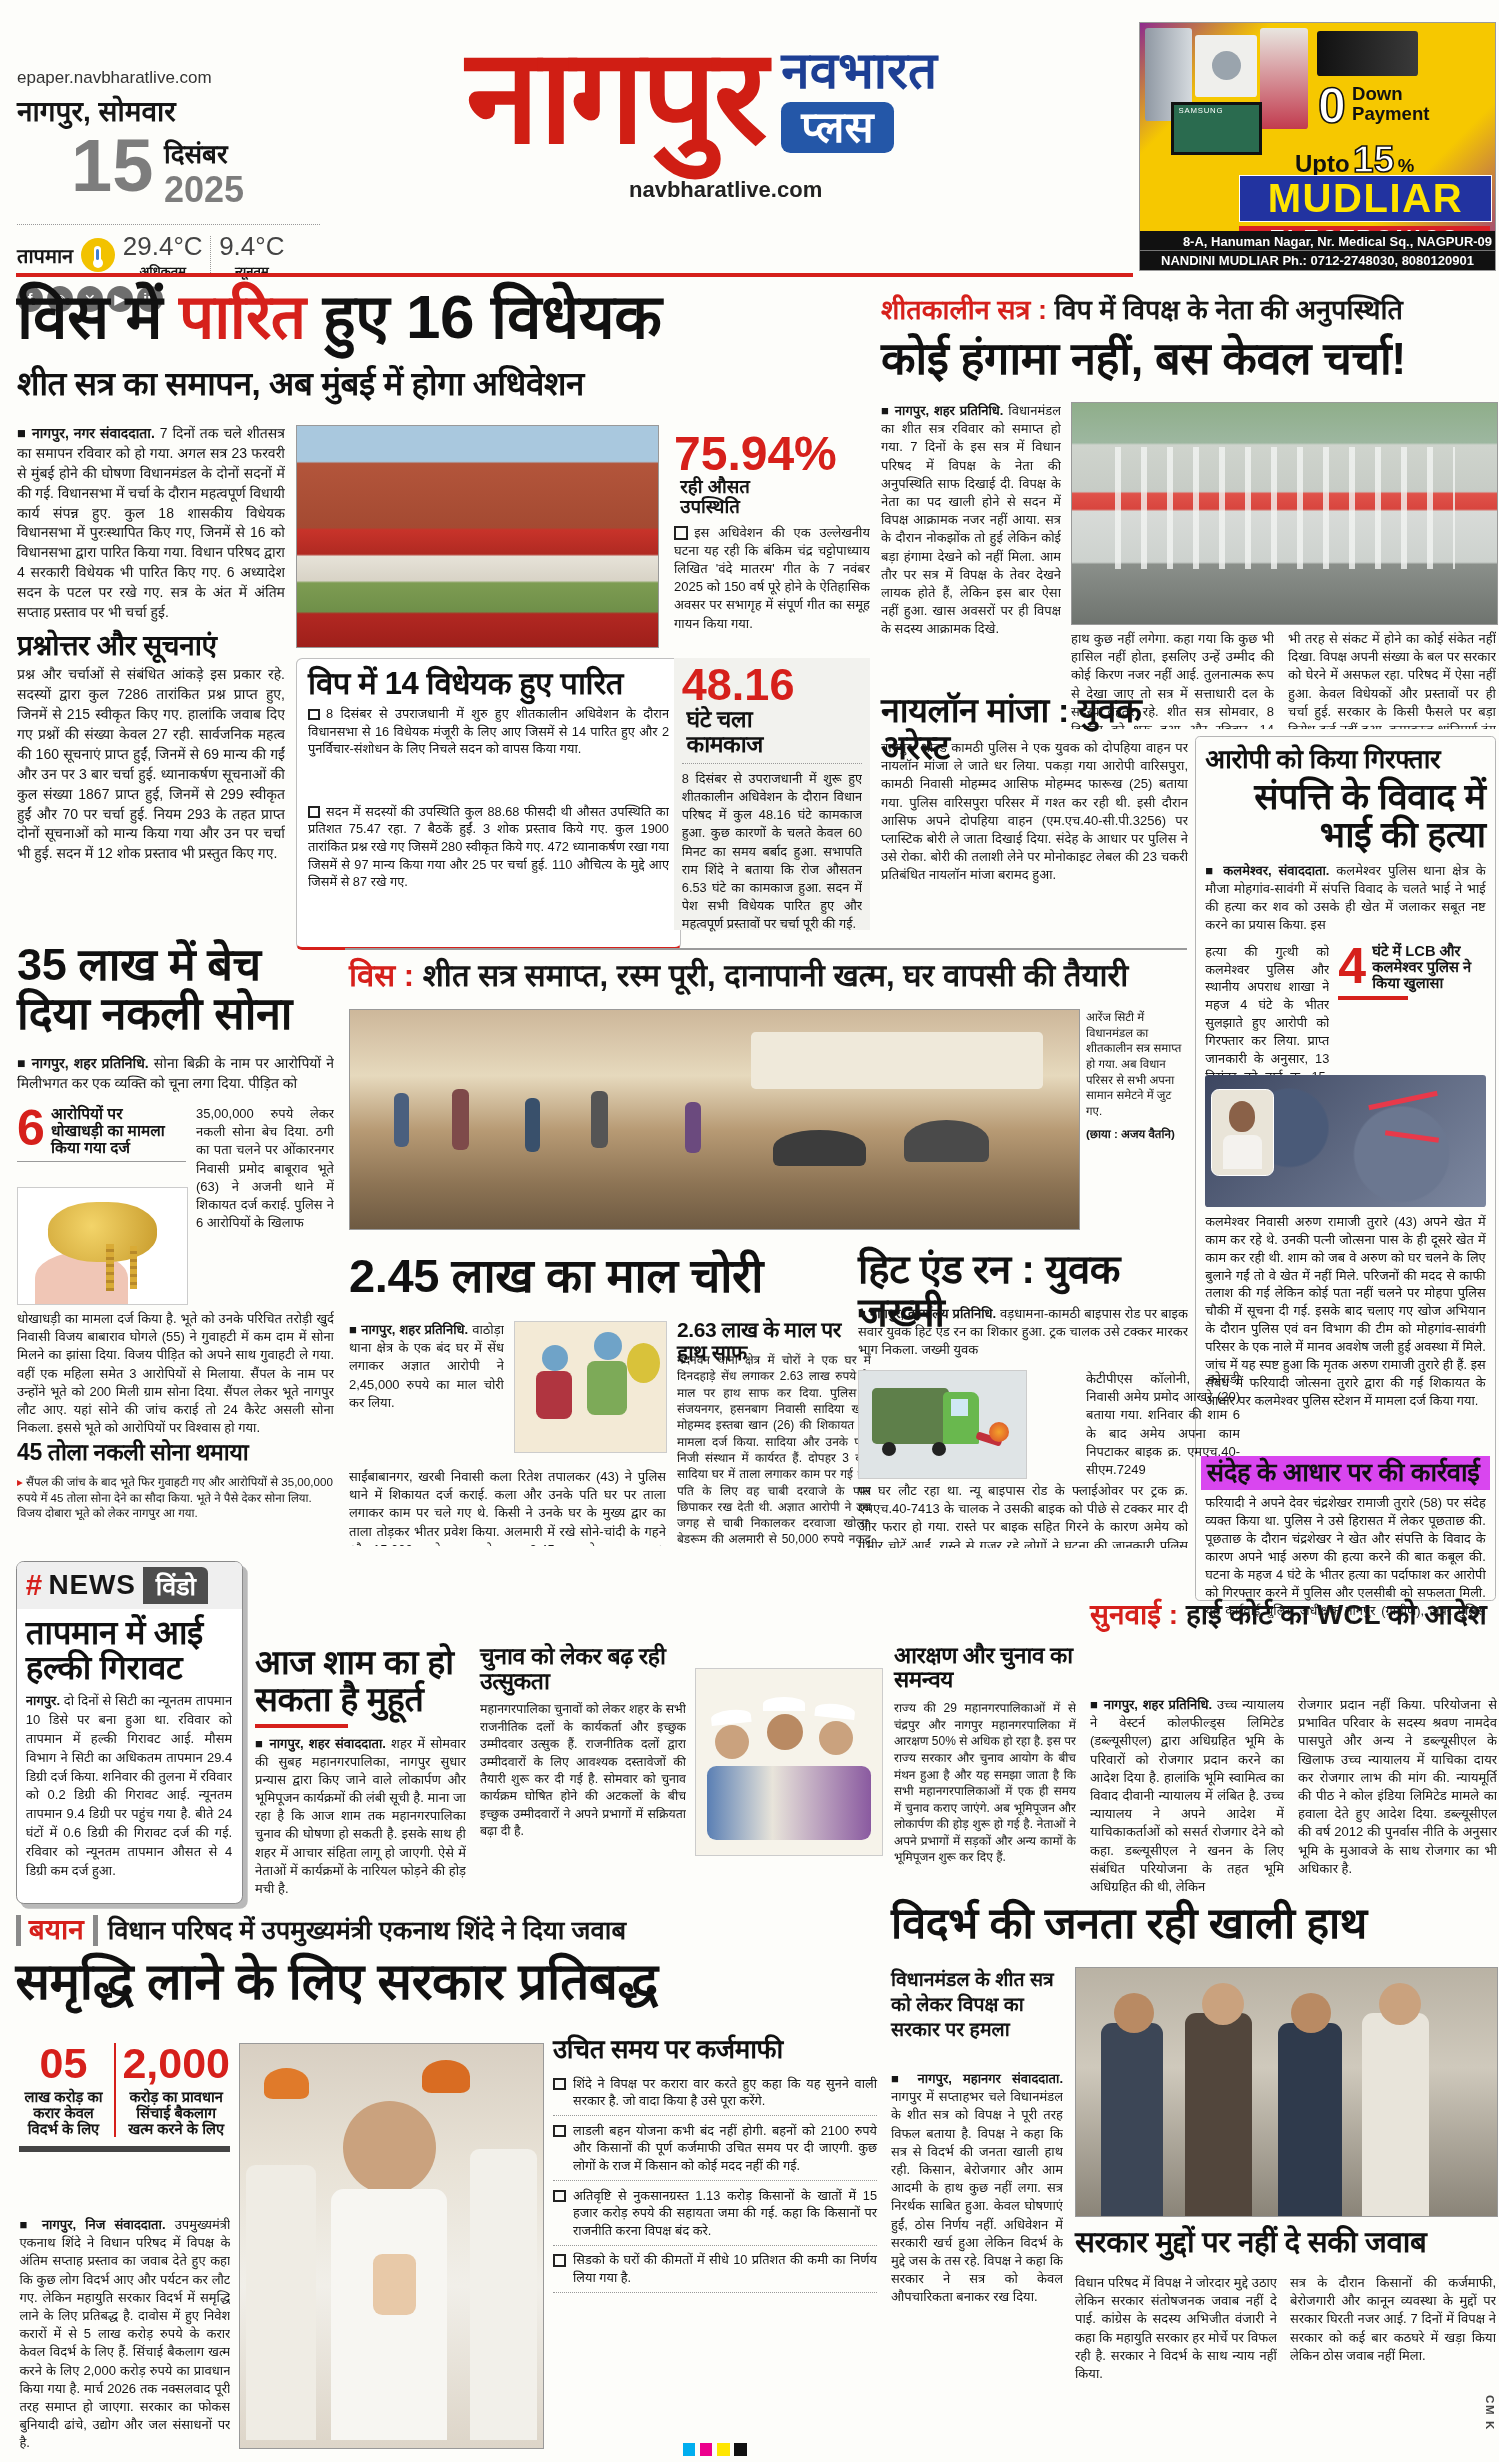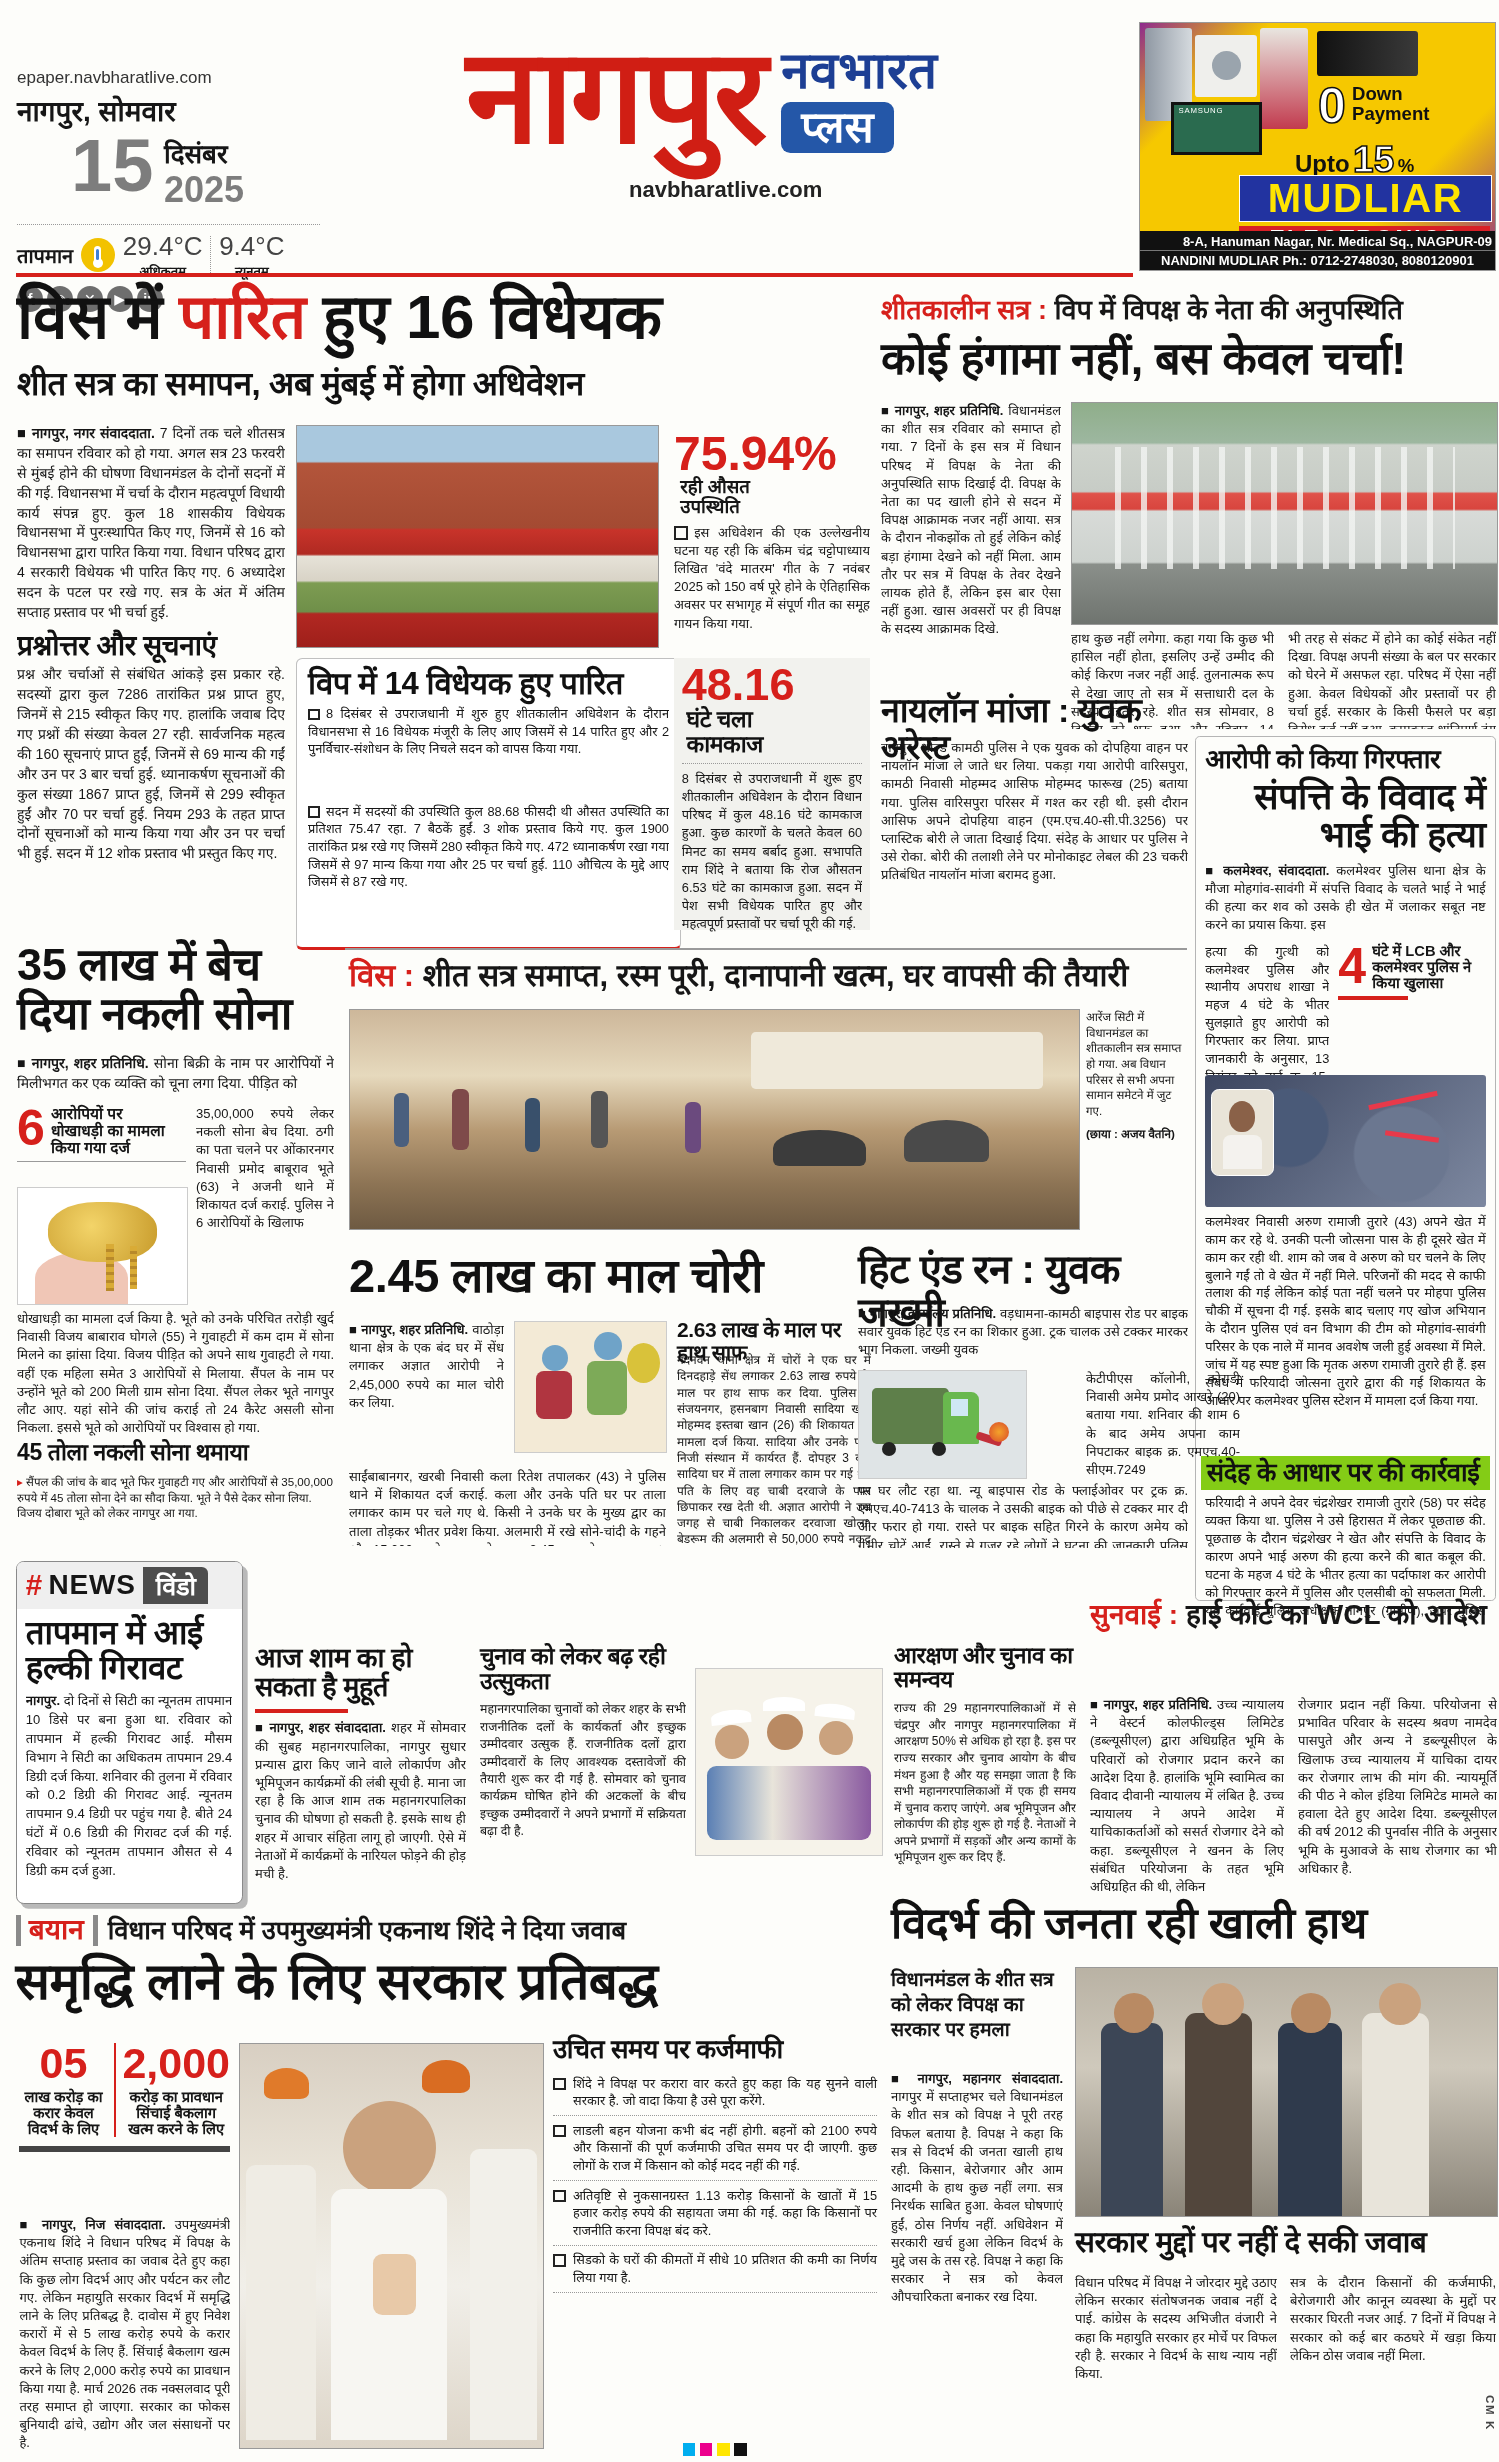--- a/index.html
+++ b/index.html
@@ -14,21 +14,21 @@
   .red{color:#d6201b;}
   .hl{font-weight:bold;color:#111;line-height:1.08;letter-spacing:-0.4px;}
   .kick{font-weight:bold;line-height:1.1;}
   .statnum{font-weight:bold;color:#d6201b;line-height:0.95;}
   .rule-red{background:#d6201b;}
   .rule-gray{background:#9a9a9a;}
   .box{border:0.8px solid #b5b5b5;border-radius:4.7px;}
   .sq{display:inline-block;width:10px;height:10px;border:2.3px solid #222;margin-right:6.2px;vertical-align:middle;}
   .dot-line{border-top:1.6px dotted #9a9a9a;}
   .ph{background:#cfcabf;}
-  .cap-strip{background:#84cc16;}
+  .cap-strip{background:#d946ef;}
   .social{display:inline-block;width:26px;height:26px;border-radius:50%;background:#6e6e6e;color:#fff;
           text-align:center;line-height:26px;font-weight:bold;font-size:14px;margin-right:3.9px;}
   .vip-box{border:0.8px solid #c0c0c0;border-bottom:3.9px solid #d6201b;border-radius:6.2px;background:#fff;}
   .karj li{list-style:none;border-bottom:0.8px dotted #999;padding:5.4px 0 5.4px 20px;position:relative;}
   .karj li:before{content:"";position:absolute;left:0;top:8.5px;width:8.5px;height:8.5px;border:2.3px solid #222;}
 </style>
 </head>
 <body>
 
 <div class="page">
@@ -270,21 +270,21 @@
       <span style="font-size:28px;font-weight:900;letter-spacing:0.8px;">NEWS</span>
       <span style="font-size:25px;font-weight:900;color:#fff;background:#4d4d4d;border-radius:0 6.2px 0 0;padding:1.6px 12.4px;margin-left:7.8px;">विंडो</span>
     </div>
     <div class="hl" style="font-size:33px;">तापमान में आई हल्की गिरावट</div>
     <div class="jt clip" style="font-size:13px;line-height:1.45;height:217px;margin-top:6.2px;">
       <span class="byl">नागपुर.</span> <span>दो दिनों से सिटी का न्यूनतम तापमान 10 डिसे पर बना हुआ था. रविवार को तापमान में हल्की गिरावट आई. मौसम विभाग ने सिटी का अधिकतम तापमान 29.4 डिग्री दर्ज किया. शनिवार की तुलना में रविवार को 0.2 डिग्री की गिरावट आई. न्यूनतम तापमान 9.4 डिग्री पर पहुंच गया है. बीते 24 घंटों में 0.6 डिग्री की गिरावट दर्ज की गई. रविवार को न्यूनतम तापमान औसत से 4 डिग्री कम दर्ज हुआ.</span>
     </div>
   </div>
 
   <div class="abs" style="left:255px;top:1644px;width:211px;">
-    <div class="hl" style="font-size:27px;">आज शाम का हो सकता है मुहूर्त</div>
+    <div class="hl" style="font-size:34px;">आज शाम का हो सकता है मुहूर्त</div>
     <div class="rule-red" style="width:93px;height:4.7px;margin:6.2px 0;"></div>
     <div class="jt bt2 clip" style="height:178px;">
       <span class="byl">■ </span><span class="byl">नागपुर, शहर संवाददाता.</span> <span>शहर में सोमवार की सुबह महानगरपालिका, नागपुर सुधार प्रन्यास द्वारा किए जाने वाले लोकार्पण और भूमिपूजन कार्यक्रमों की लंबी सूची है. माना जा रहा है कि आज शाम तक महानगरपालिका चुनाव की घोषणा हो सकती है. इसके साथ ही शहर में आचार संहिता लागू हो जाएगी. ऐसे में नेताओं में कार्यक्रमों के नारियल फोड़ने की होड़ मची है.</span>
     </div>
   </div>
   <div class="abs" style="left:480px;top:1644px;width:206px;">
     <div class="hl" style="font-size:23px;">चुनाव को लेकर बढ़ रही उत्सुकता</div>
     <div class="jt clip" style="font-size:12.4px;line-height:1.4;height:202px;margin-top:7.8px;">महानगरपालिका चुनावों को लेकर शहर के सभी राजनीतिक दलों के कार्यकर्ता और इच्छुक उम्मीदवार उत्सुक हैं. राजनीतिक दलों द्वारा उम्मीदवारों के लिए आवश्यक दस्तावेजों की तैयारी शुरू कर दी गई है. सोमवार को चुनाव कार्यक्रम घोषित होने की अटकलों के बीच इच्छुक उम्मीदवारों ने अपने प्रभागों में सक्रियता बढ़ा दी है.</div>
   </div>
   <div class="abs ph" style="left:695px;top:1668px;width:186px;height:186px;background:#f6f3ea;border:0.8px solid #ccc;">

